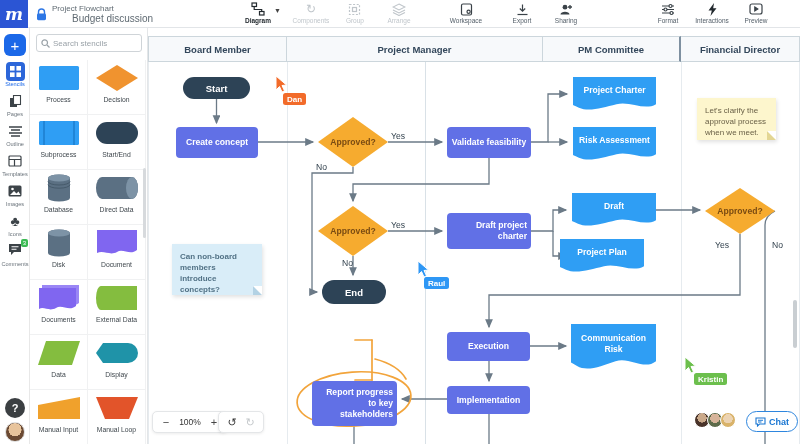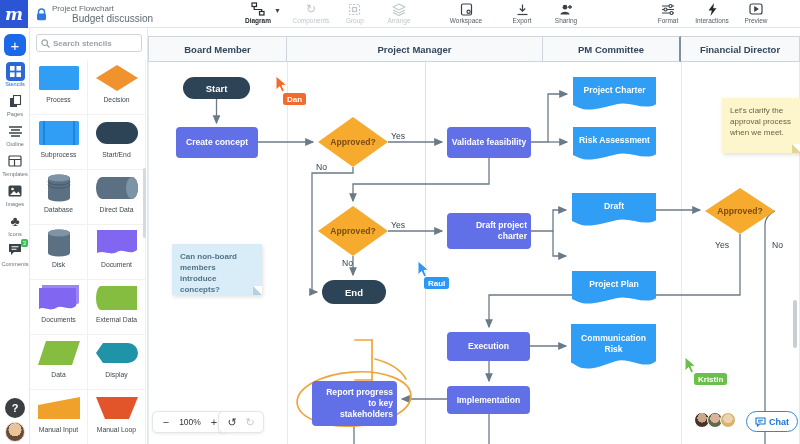--- a/index.html
+++ b/index.html
@@ -44,21 +44,21 @@
   .rail-avatar { position:absolute; left:5px; top:394px; width:20px; height:20px; border-radius:50%;
                  background:radial-gradient(circle at 50% 38%, #e8c49c 0 45%, #6b4a33 46% 100%);
                  border:1px solid #ddd; cursor:pointer; }
 
   
   .panel { position:absolute; left:30px; top:28px; width:118px; height:416px; background:#fff;
            border-right:1px solid #e4e6e8; z-index:30; overflow:hidden; }
   .search-box { position:absolute; left:6px; top:6px; width:106px; height:18px; border:1px solid #cfd4d8;
                 border-radius:3px; display:flex; align-items:center; padding:0 4px; background:#fff; }
   .search-box input { border:none; outline:none; width:86px; font-size:8px; color:#444;
-                      font-family:"Liberation Sans", sans-serif; background:transparent;font-weight:bold; }
+                      font-family:"Liberation Sans", sans-serif; background:transparent; }
   .search-box input::placeholder { color:#9aa2a8; }
   .grid { position:absolute; left:0; top:32px; width:118px; }
   .cell { position:absolute; width:58px; height:55px; border-right:1px solid #f0f1f2;
           border-bottom:1px solid #f0f1f2; text-align:center; cursor:grab; }
   .cell .shp { height:36px; display:flex; align-items:center; justify-content:center; }
   .cell .clb { font-size:6.8px; color:#3f474d; }
   .panel-scroll { position:absolute; right:1px; top:140px; width:3px; height:70px; background:#d7dadd; border-radius:2px; }
 
   
   .canvas { position:absolute; left:148px; top:28px; width:652px; height:416px; background:#fff; overflow:hidden; }
@@ -535,41 +535,41 @@
 
     <div class="node dia" style="left:170px;top:178px;width:70px;height:50px;">Approved?</div>
     <div class="node proc" style="left:299px;top:185px;width:84px;height:36px;">Draft project charter</div>
 
     <div class="doc" style="left:424px;top:165px;width:84px;height:35px;position:absolute;">
       <svg viewBox="0 0 84 40" preserveAspectRatio="none">
           <path d="M0,0 H84 V31 C72,39 58,27 44,31 C30,35 16,40 6,35 C3,33.5 1,32.5 0,32 Z" fill="#2f9ef4"></path>
         </svg>
       <span class="doc-label">Draft</span>
     </div>
-    <div class="doc" style="left:424px;top:211px;width:84px;height:35px;position:absolute;margin-top:32px;">
+    <div class="doc" style="left:412px;top:211px;width:84px;height:35px;position:absolute;">
       <svg viewBox="0 0 84 40" preserveAspectRatio="none">
           <path d="M0,0 H84 V31 C72,39 58,27 44,31 C30,35 16,40 6,35 C3,33.5 1,32.5 0,32 Z" fill="#2f9ef4"></path>
         </svg>
       <span class="doc-label">Project Plan</span>
     </div>
 
     <div class="node dia" style="left:557px;top:160px;width:70px;height:46px;">Approved?</div>
     <div class="node pill" style="left:174px;top:252px;width:64px;height:24px;">End</div>
 
     <div class="node proc" style="left:299px;top:304px;width:83px;height:29px;">Execution</div>
     <div class="doc" style="left:423px;top:296px;width:85px;height:48px;position:absolute;">
       <svg viewBox="0 0 84 40" preserveAspectRatio="none">
           <path d="M0,0 H84 V31 C72,39 58,27 44,31 C30,35 16,40 6,35 C3,33.5 1,32.5 0,32 Z" fill="#2f9ef4"></path>
         </svg>
       <span class="doc-label">Communication Risk</span>
     </div>
     <div class="node proc" style="left:299px;top:358px;width:83px;height:28px;">Implementation</div>
     <div class="node proc" style="left:164px;top:353px;width:85px;height:45px;">Report progress to key stakeholders</div>
 
-    <div class="sticky yellow" style="left:549px;top:70px;width:79px;height:55px;margin-left:25px;">
+    <div class="sticky yellow" style="left:549px;top:70px;width:79px;height:42px;">
       <span>Let's clarify the approval process when we meet.</span>
       <span class="fold"></span>
     </div>
     <div class="sticky blue" style="left:24px;top:216px;width:90px;height:51px;font-weight:bold;">
       <span>Can non-board members introduce concepts?</span>
       <span class="fold"></span>
     </div>
 
 
     <div class="cursor" style="left:127px;top:47px;">

